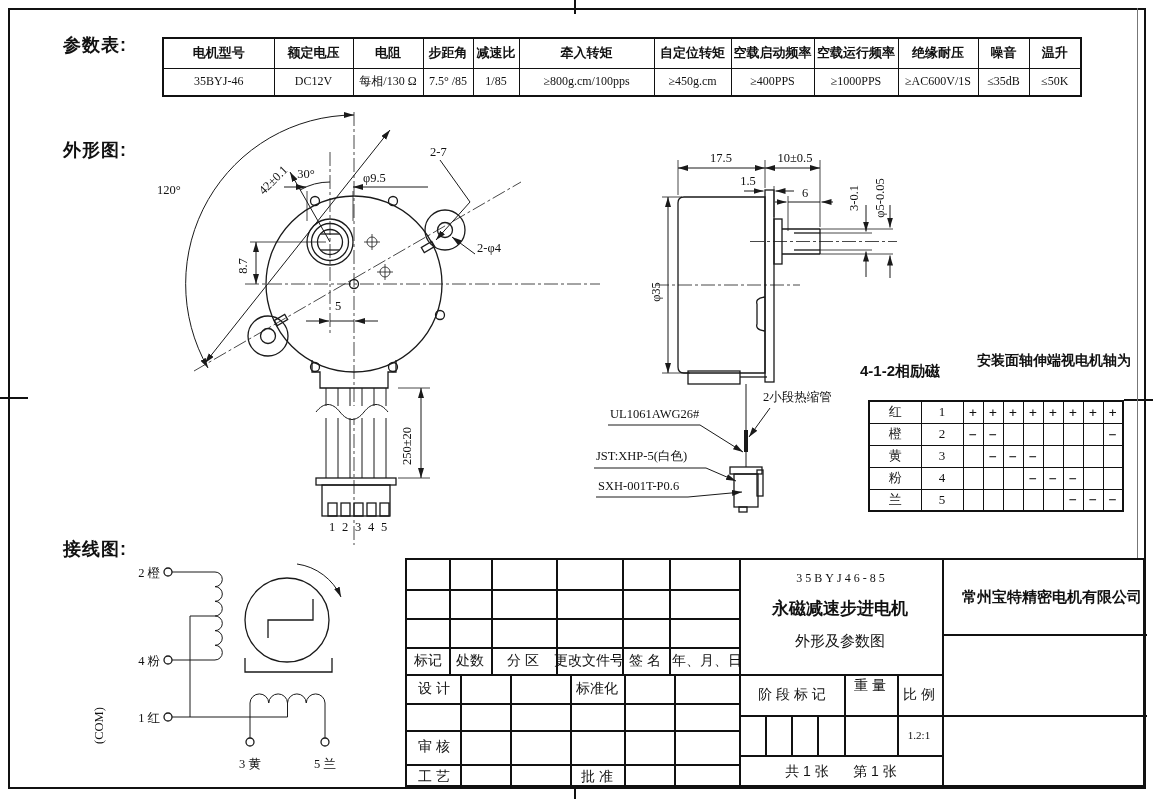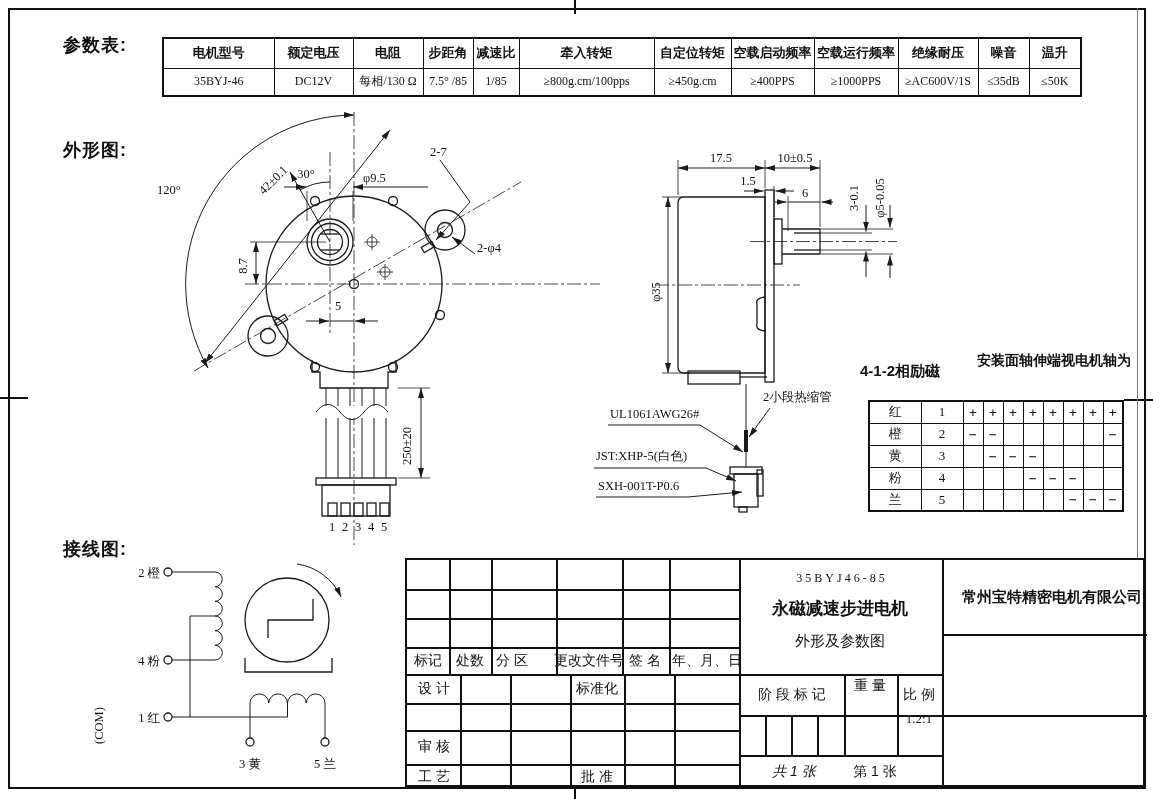--- a/index.html
+++ b/index.html
@@ -435,38 +435,38 @@
     <div class="hl" style="left:0;top:114px;width:535px;"></div>
     <div class="hl" style="left:0;top:143px;width:332px;"></div>
     <div class="hl" style="left:0;top:170px;width:332px;"></div>
     <div class="hl" style="left:0;top:204px;width:332px;"></div>
     <div class="hl" style="left:332px;top:155px;width:408px;"></div>
     <div class="hl" style="left:332px;top:195px;width:203px;"></div>
     <div class="hl" style="left:535px;top:74px;width:205px;"></div>
 
     <span class="tbt" style="left:21px;top:101px;text-align:center;">标记</span>
     <span class="tbt" style="left:63px;top:101px;">处数</span>
-    <span class="tbt" style="left:105px;top:101px;">分 区</span>
+    <span class="tbt" style="left:116px;top:101px;">分 区</span>
     <span class="tbt" style="left:182px;top:101px;">更改文件号</span>
     <span class="tbt" style="left:238px;top:101px;">签 名</span>
     <span class="tbt" style="left:300px;top:101px;">年、月、日</span>
 
     <span class="tbt" style="left:27px;top:129px;">设 计</span>
     <span class="tbt" style="left:190px;top:129px;">标准化</span>
     <span class="tbt" style="left:27px;top:187px;">审 核</span>
     <span class="tbt" style="left:27px;top:217px;">工 艺</span>
     <span class="tbt" style="left:190px;top:217px;">批 准</span>
 
     <span class="tbt serif" style="left:435px;top:18px;font-size:12px;letter-spacing:3px;">35BYJ46-85</span>
     <span class="tbt" style="left:433px;top:48px;font-size:17px;font-weight:bold;">永磁减速步进电机</span>
     <span class="tbt" style="left:433px;top:81px;font-size:15px;">外形及参数图</span>
 
     <span class="tbt" style="left:385px;top:135px;">阶 段 标 记</span>
     <span class="tbt" style="left:463px;top:126px;">重 量</span>
     <span class="tbt" style="left:512px;top:135px;">比 例</span>
-    <span class="tbt serif" style="left:512px;top:159px;font-size:13px;">1.2:1</span>
-    <span class="tbt" style="left:387px;top:212px;font-style:italic;">共 1 张</span>
+    <span class="tbt serif" style="left:512px;top:175px;font-size:11px;">1.2:1</span>
+    <span class="tbt" style="left:400px;top:212px;">共 1 张</span>
     <span class="tbt" style="left:468px;top:212px;">第 1 张</span>
 
     <span class="tbt" style="left:637px;top:37px;font-size:15px;font-weight:bold;margin-left:8px;">常州宝特精密电机有限公司</span>
   </div>
 
 </div>
 
 </body></html>

